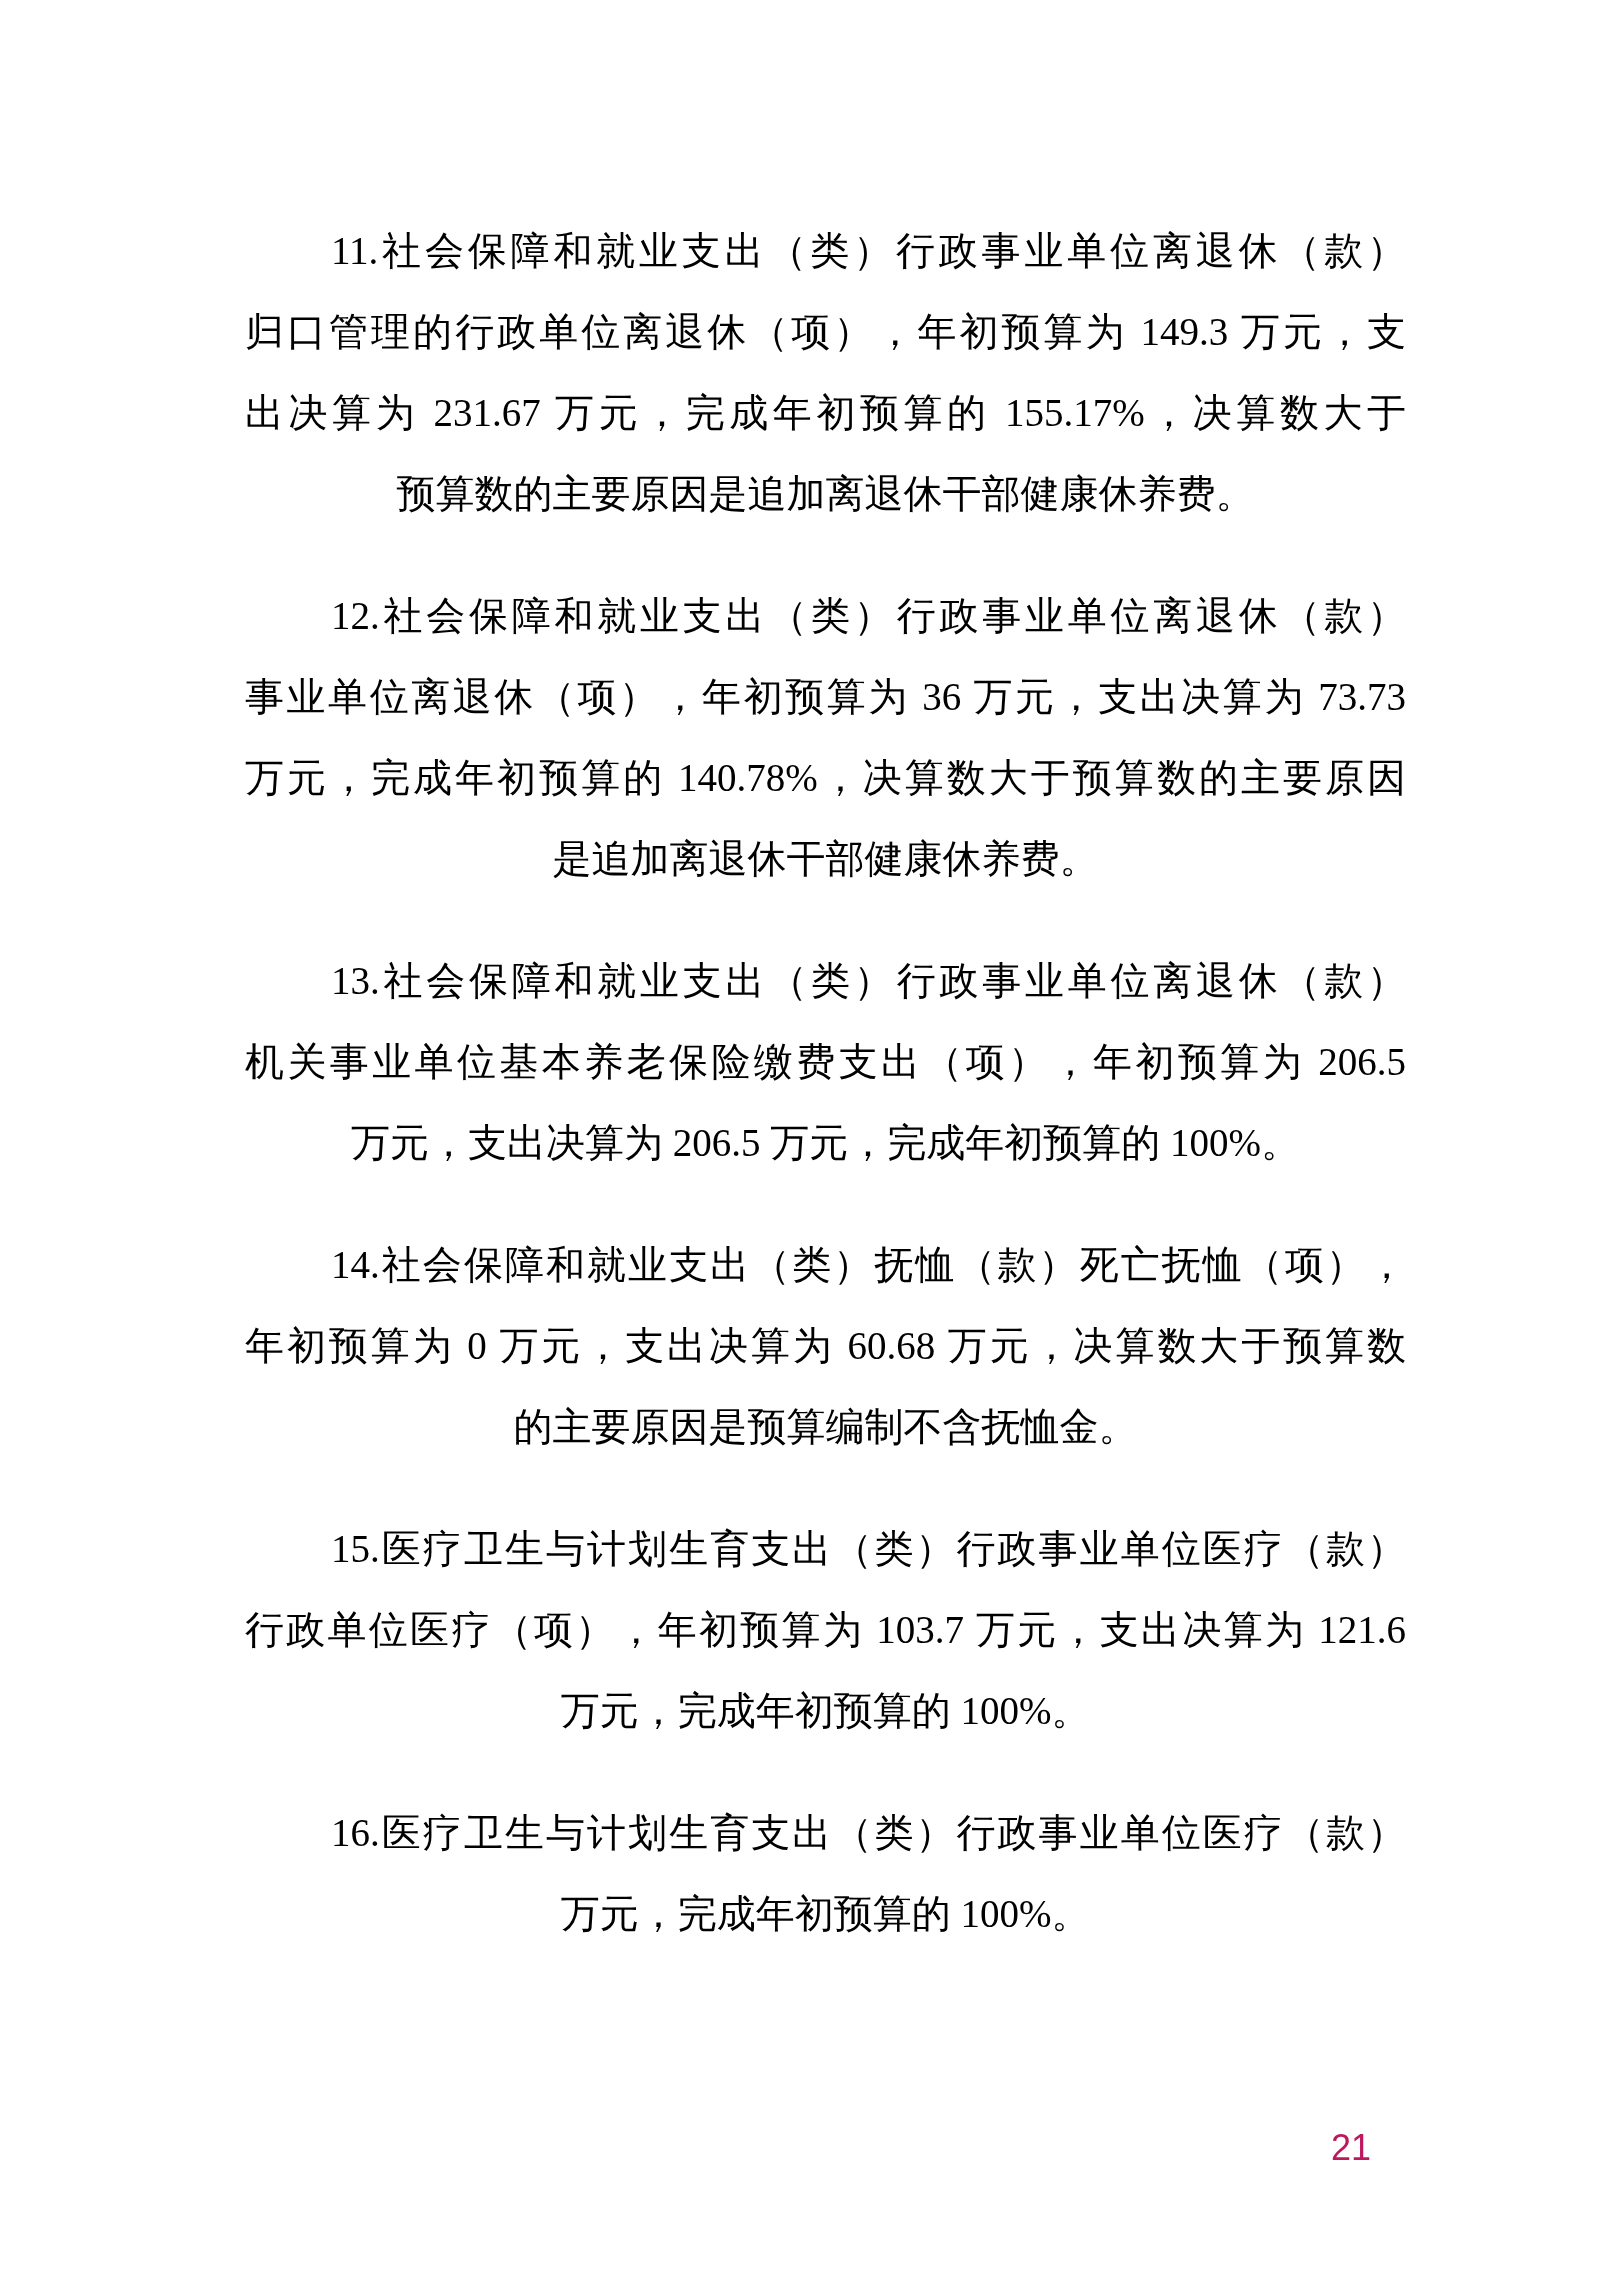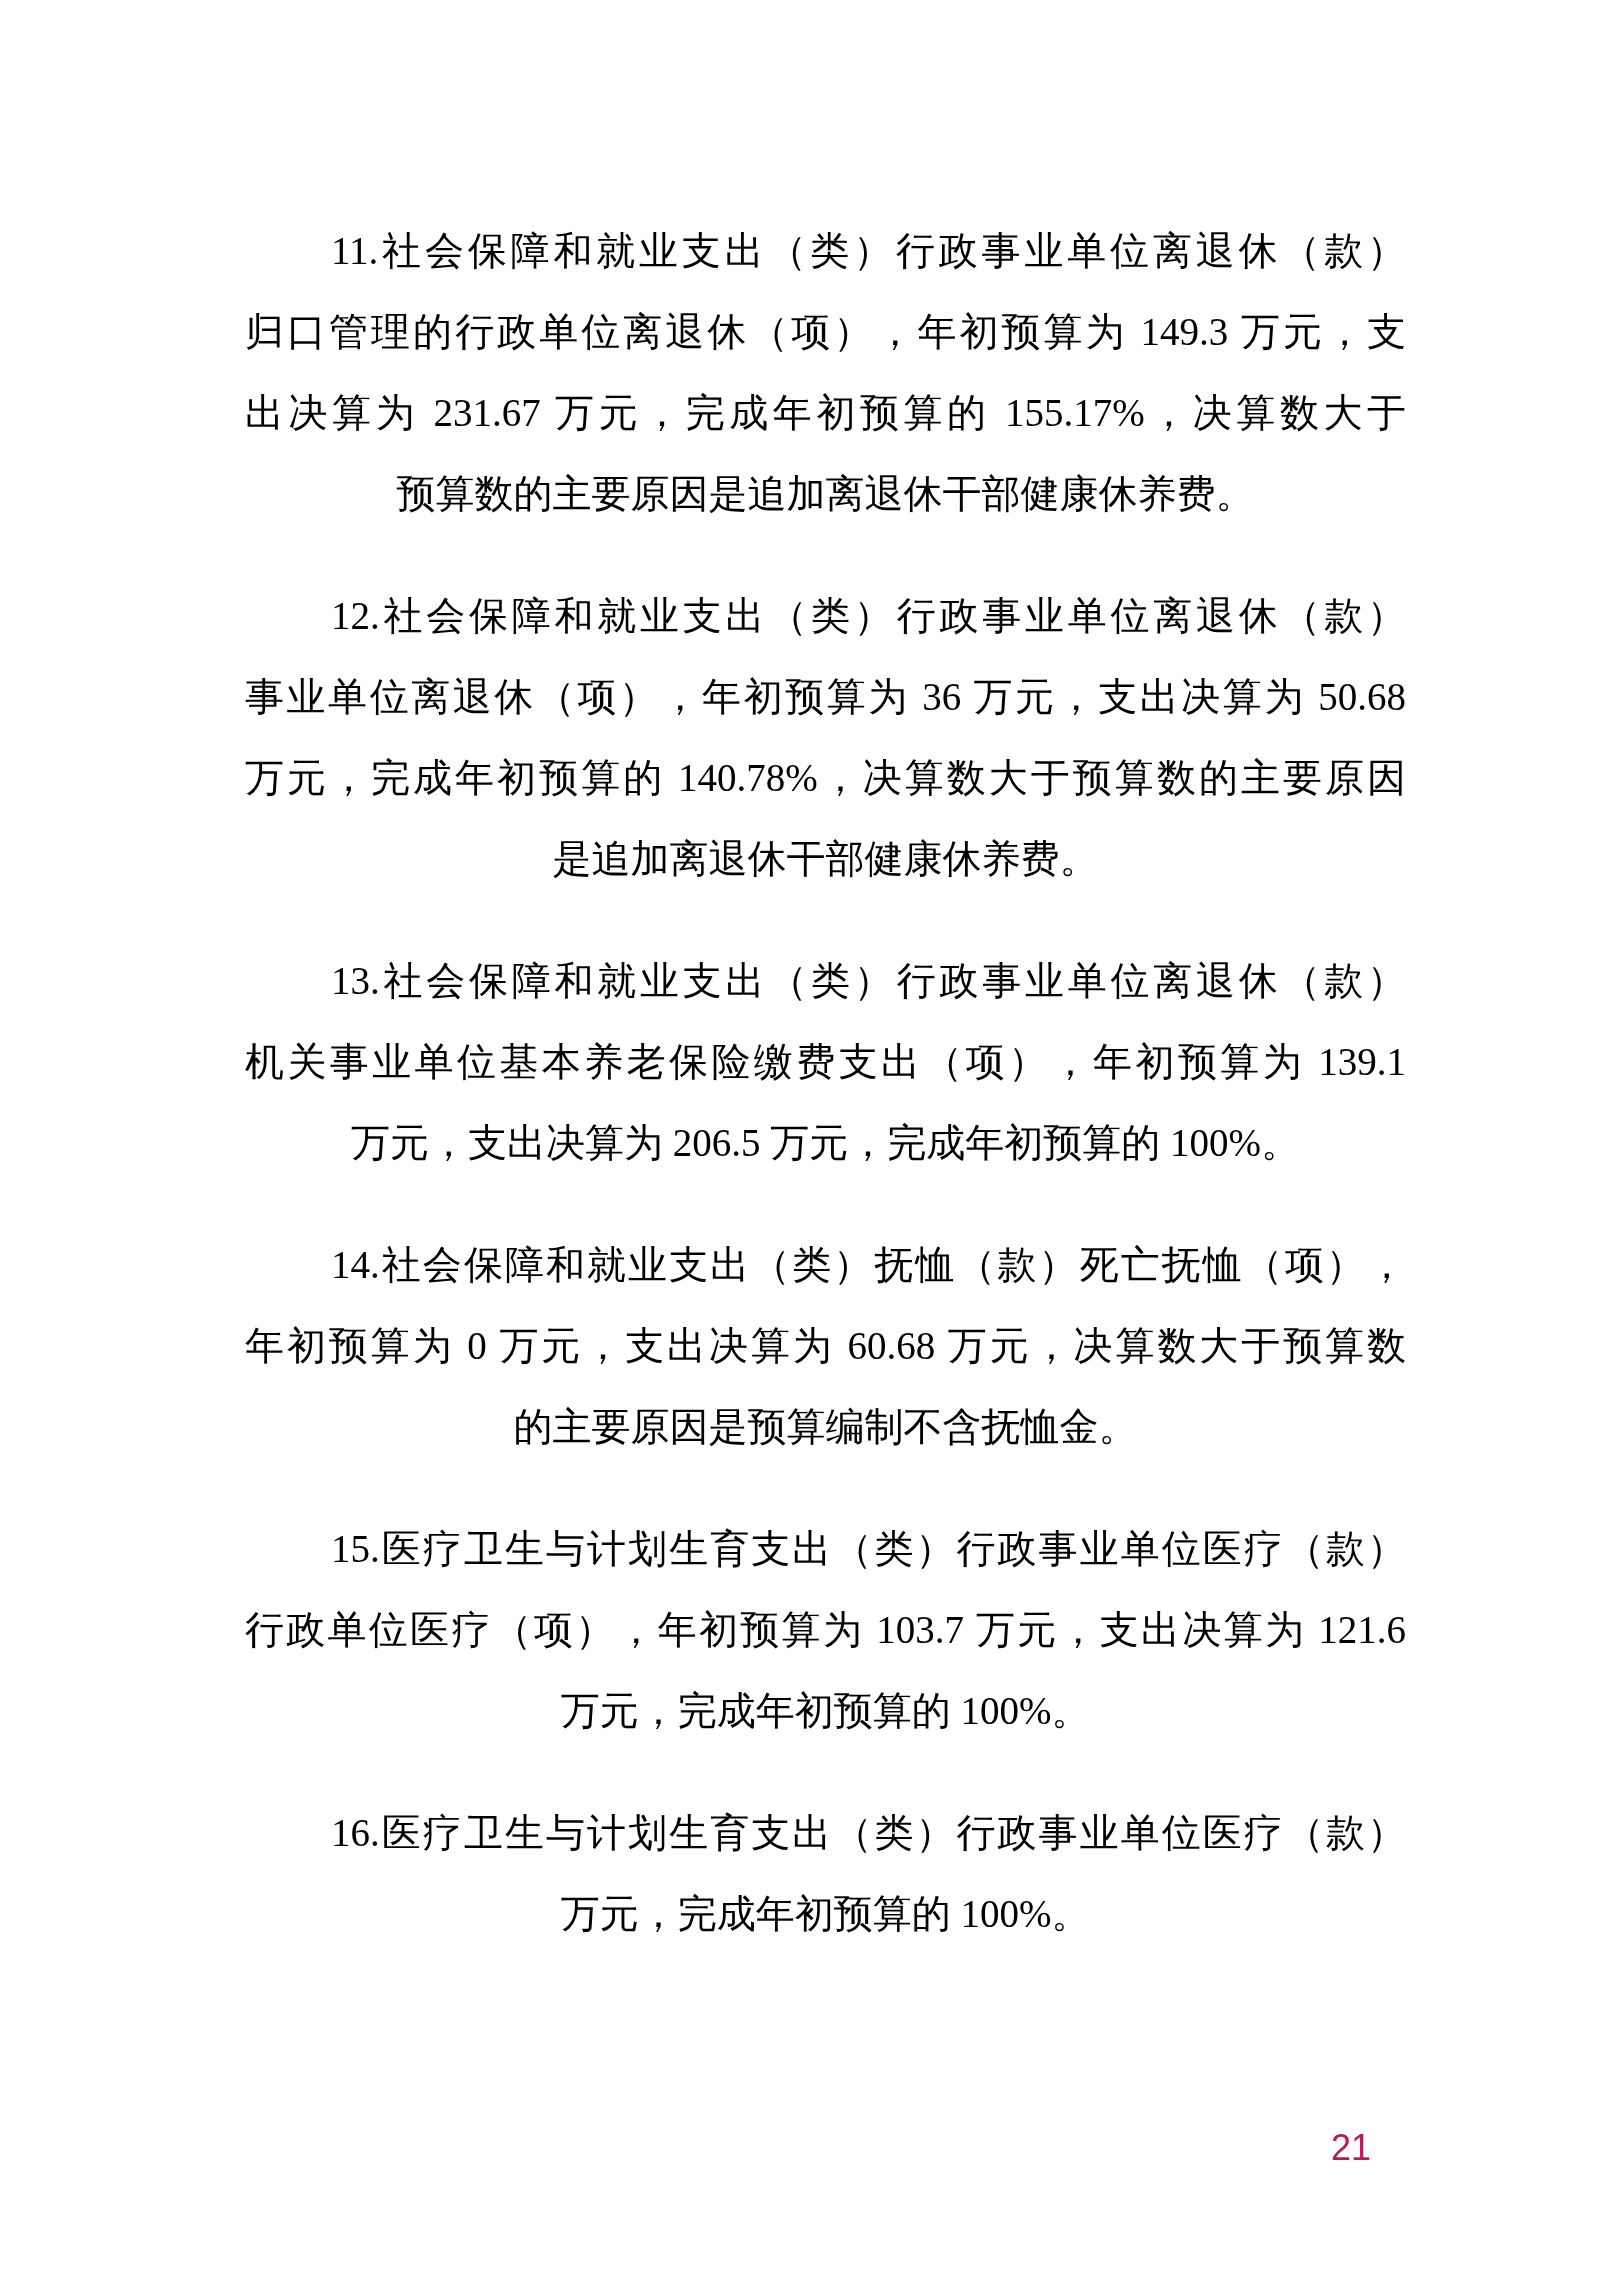--- a/index.html
+++ b/index.html
@@ -67,28 +67,28 @@
 
     <div class="para">
       <div class="line fill first">11.社会保障和就业支出（类）行政事业单位离退休（款）</div>
       <div class="line fill">归口管理的行政单位离退休（项），年初预算为 149.3 万元，支</div>
       <div class="line fill">出决算为 231.67 万元，完成年初预算的 155.17%，决算数大于</div>
       <div class="line">预算数的主要原因是追加离退休干部健康休养费。</div>
     </div>
 
     <div class="para">
       <div class="line fill first">12.社会保障和就业支出（类）行政事业单位离退休（款）</div>
-      <div class="line fill">事业单位离退休（项），年初预算为 36 万元，支出决算为 50.68</div>
+      <div class="line fill">事业单位离退休（项），年初预算为 36 万元，支出决算为 73.73</div>
       <div class="line fill">万元，完成年初预算的 140.78%，决算数大于预算数的主要原因</div>
       <div class="line">是追加离退休干部健康休养费。</div>
     </div>
 
     <div class="para">
       <div class="line fill first">13.社会保障和就业支出（类）行政事业单位离退休（款）</div>
-      <div class="line fill">机关事业单位基本养老保险缴费支出（项），年初预算为 139.1</div>
+      <div class="line fill">机关事业单位基本养老保险缴费支出（项），年初预算为 206.5</div>
       <div class="line">万元，支出决算为 206.5 万元，完成年初预算的 100%。</div>
     </div>
 
     <div class="para">
       <div class="line fill first">14.社会保障和就业支出（类）抚恤（款）死亡抚恤（项），</div>
       <div class="line fill">年初预算为 0 万元，支出决算为 60.68 万元，决算数大于预算数</div>
       <div class="line">的主要原因是预算编制不含抚恤金。</div>
     </div>
 
     <div class="para">

